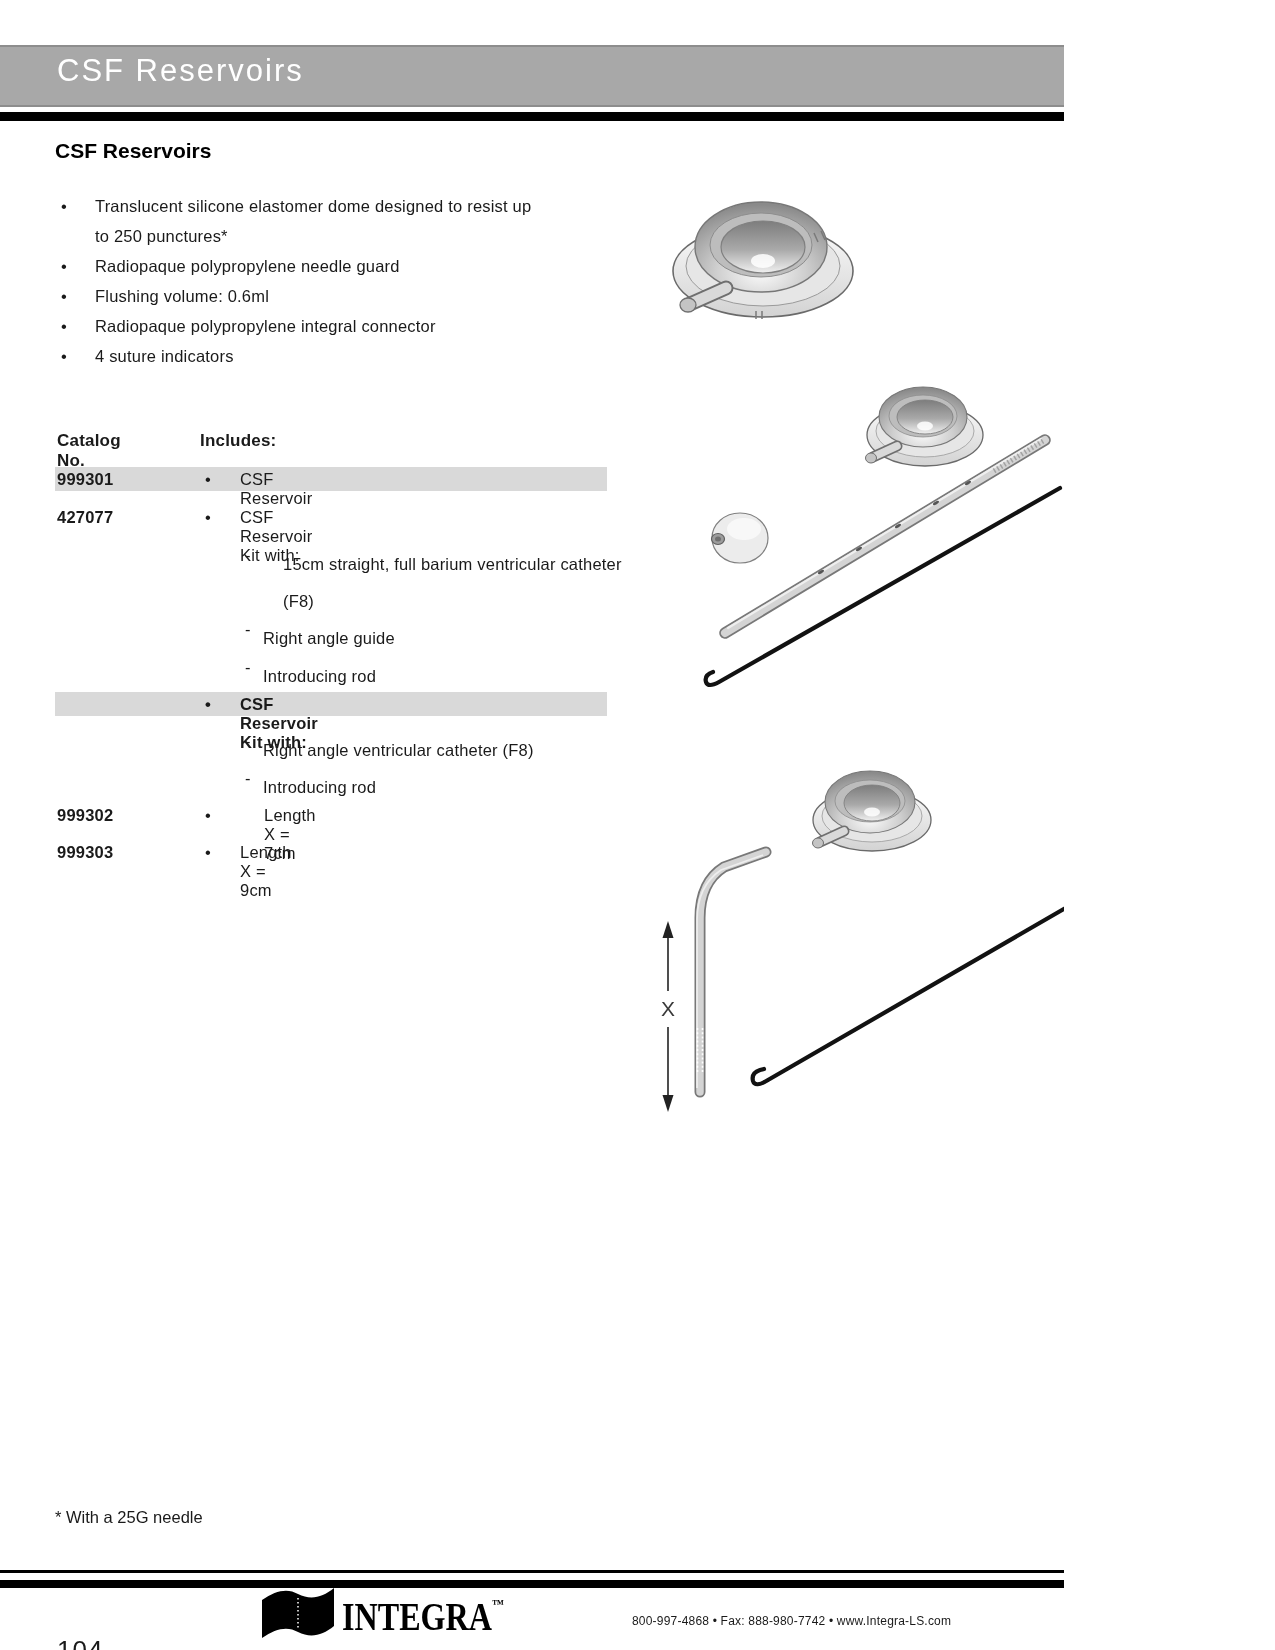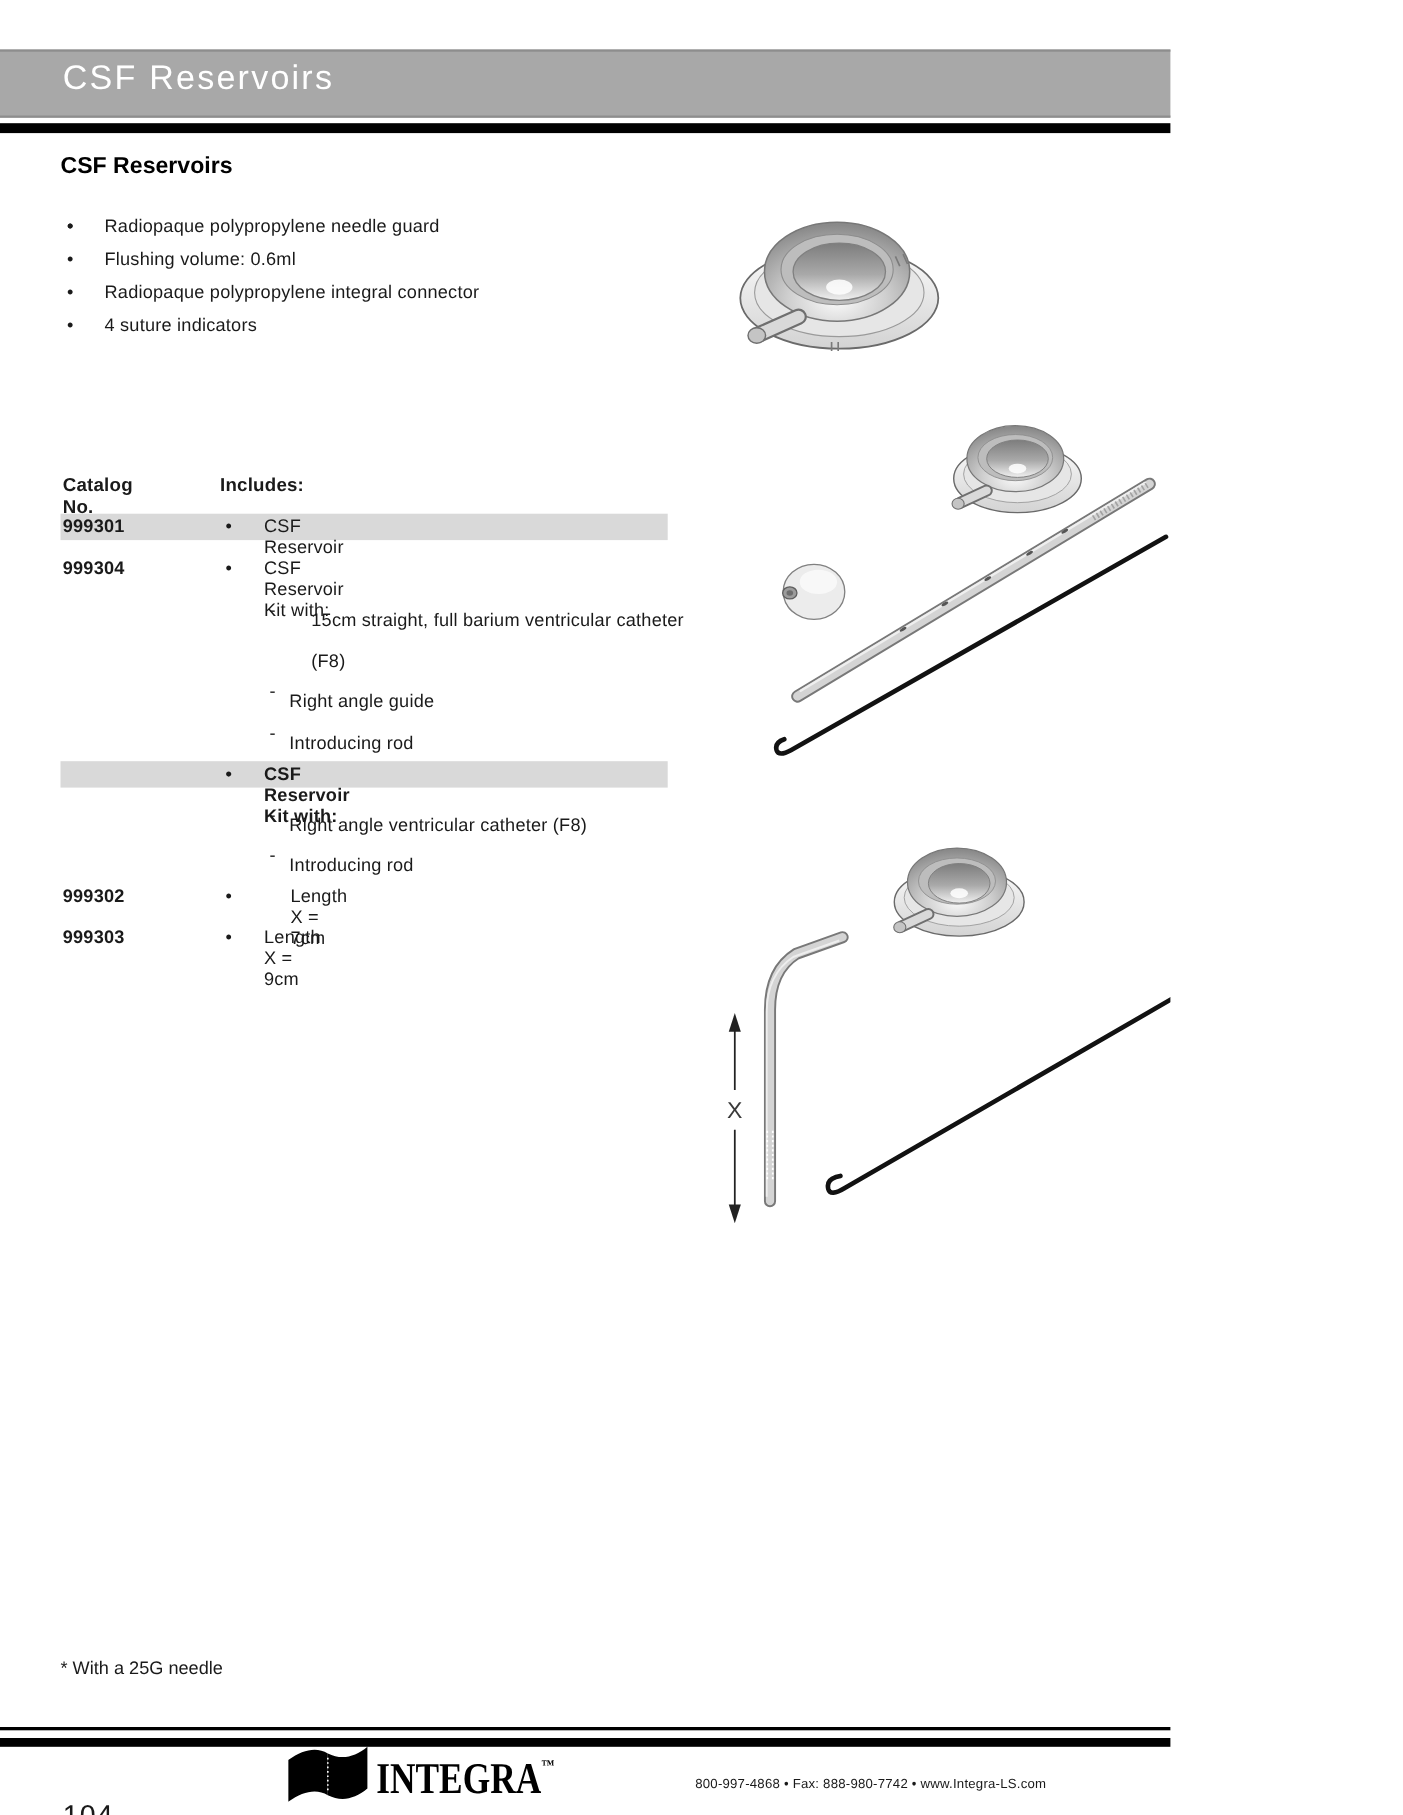--- a/index.html
+++ b/index.html
@@ -43,37 +43,37 @@
 <div id="page">
 
   <div class="band">
     <div class="band-title">CSF Reservoirs</div>
   </div>
   <div class="rule-thick-top"></div>
 
   <div class="page-title">CSF Reservoirs</div>
 
   <ul class="features">
-    <li><span class="mk">•</span></li>
+    <li><span class="mk">•</span><span>Translucent silicone elastomer dome designed to resist up to 250 punctures*</span></li>
     <li><span class="mk">•</span><span>Radiopaque polypropylene needle guard</span></li>
     <li><span class="mk">•</span><span>Flushing volume: 0.6ml</span></li>
     <li><span class="mk">•</span><span>Radiopaque polypropylene integral connector</span></li>
     <li><span class="mk">•</span><span>4 suture indicators</span></li>
   </ul>
 
   <div class="cat">
     <div class="cat-head" style="left:57px;top:431px;">Catalog No.</div>
     <div class="cat-head" style="left:200px;top:431px;text-align:right;">Includes:</div>
 
     <div class="hl-bar" style="top:467px;"></div>
     <div class="cat-no" style="top:470px;">999301</div>
     <div class="cat-bullet" style="top:470px;">•</div>
     <div class="cat-item" style="top:470px;">CSF Reservoir</div>
 
-    <div class="cat-no" style="top:508px;">999304</div>
+    <div class="cat-no" style="top:508px;">427077</div>
     <div class="cat-bullet" style="top:508px;">•</div>
     <div class="cat-item" style="top:508px;">CSF Reservoir Kit with:</div>
 
     <div class="cat-dash" style="top:546px;">-</div>
     <div class="cat-sub" style="top:546px;margin-left:20px;">15cm straight, full barium ventricular catheter (F8)</div>
     <div class="cat-dash" style="top:620px;">-</div>
     <div class="cat-sub" style="top:620px;">Right angle guide</div>
     <div class="cat-dash" style="top:658px;">-</div>
     <div class="cat-sub" style="top:658px;">Introducing rod</div>
 

